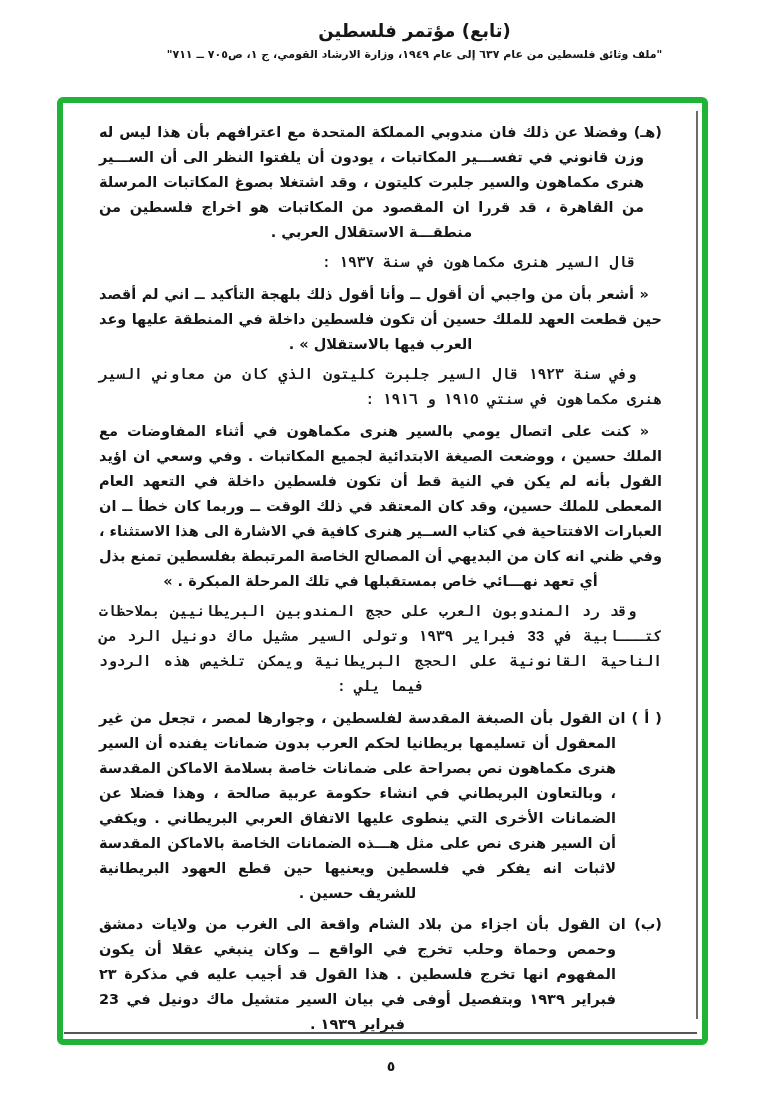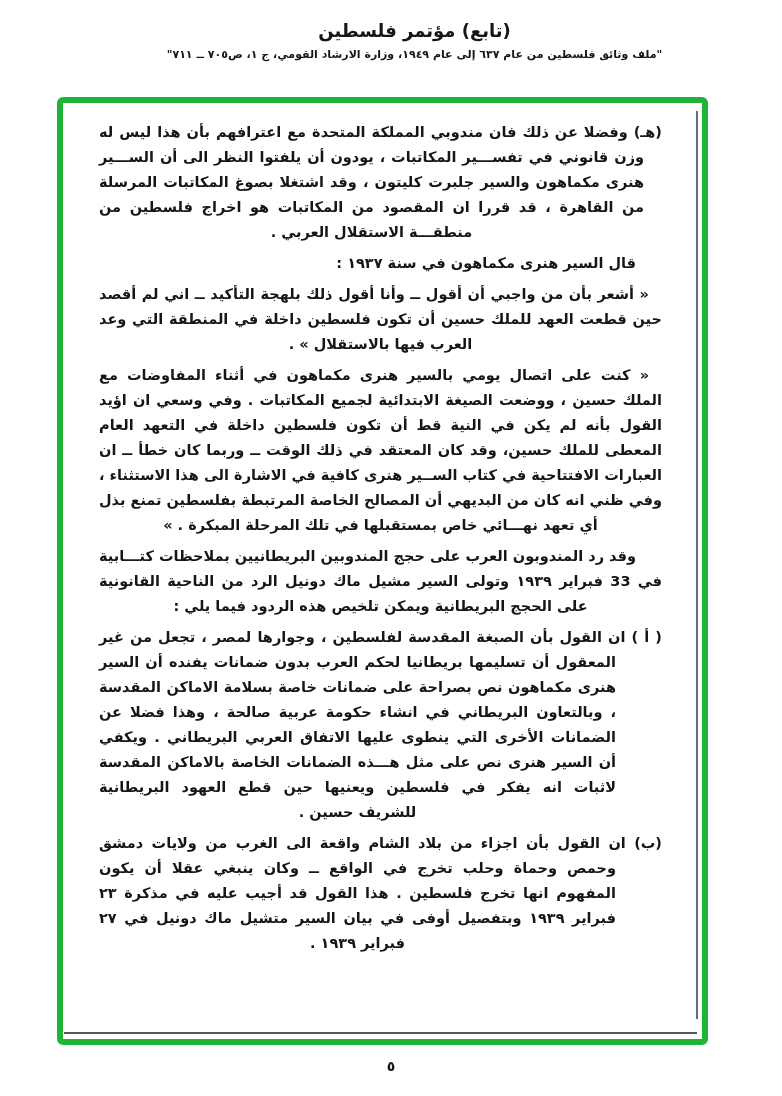--- a/index.html
+++ b/index.html
@@ -37,21 +37,21 @@
     position:absolute;
     top:17px; right:40px; left:36px; bottom:8px;
     direction:rtl;
     text-align:justify;
     font-size:14.5px;
     line-height:25px;
     font-weight:bold;
     color:var(--ink);
   }
   .text-block p { margin:0 0 6px 0; }
-  .indent      { text-indent:26px; }
+  .indent      { text-indent:26px;font-family:Liberation Mono, monospace; }
   .quote       { text-indent:13px; }
   .hang-sm     { padding-right:18px; text-indent:-18px; }
   .hang        { padding-right:46px; text-indent:-46px; }
   .center-last { text-align-last:center; }
   .marker      { white-space:nowrap; }
 
   .page-number {
     position:absolute; left:0; top:1058px; width:100%;
     text-align:center; font-size:14px; font-weight:bold;
   }
@@ -67,28 +67,29 @@
 <div class="frame">
   <div class="scan-edge-r"></div>
   <div class="scan-edge-b"></div>
 
   <div class="text-block">
 
     <p class="hang-sm center-last"><span class="marker">(هـ)</span> <span>وفضلا عن ذلك فان مندوبي المملكة المتحدة مع اعترافهم بأن هذا ليس له وزن قانوني في تفســـير المكاتبات ، يودون أن يلفتوا النظر الى أن الســـير هنرى مكماهون والسير جلبرت كليتون ، وقد اشتغلا بصوغ المكاتبات المرسلة من القاهرة ، قد قررا ان المقصود من المكاتبات هو اخراج فلسطين من منطقـــة الاستقلال العربي .</span></p>
 
     <p class="indent">قال السير هنرى مكماهون في سنة ١٩٣٧ :</p>
 
-    <p class="quote center-last">« أشعر بأن من واجبي أن أقول ــ وأنا أقول ذلك بلهجة التأكيد ــ اني لم أقصد حين قطعت العهد للملك حسين أن تكون فلسطين داخلة في المنطقة التي وعد العرب فيها بالاستقلال » .</p>
+    <p class="quote center-last">« أشعر بأن من واجبي أن أقول ــ وأنا أقول ذلك بلهجة التأكيد ــ اني لم أقصد حين قطعت العهد للملك حسين أن تكون فلسطين داخلة في المنطقة عليها وعد العرب فيها بالاستقلال » .</p>
 
+    <p class="indent">وفي سنة ١٩٢٣ قال السير جلبرت كليتون الذي كان من معاوني السير هنرى مكماهون في سنتي ١٩١٥ و ١٩١٦ :</p>
 
     <p class="quote center-last">« كنت على اتصال يومي بالسير هنرى مكماهون في أثناء المفاوضات مع الملك حسين ، ووضعت الصيغة الابتدائية لجميع المكاتبات . وفي وسعي ان اؤيد القول بأنه لم يكن في النية قط أن تكون فلسطين داخلة في التعهد العام المعطى للملك حسين، وقد كان المعتقد في ذلك الوقت ــ وربما كان خطأ ــ ان العبارات الافتتاحية في كتاب الســير هنرى كافية في الاشارة الى هذا الاستثناء ، وفي ظني انه كان من البديهي أن المصالح الخاصة المرتبطة بفلسطين تمنع بذل أي تعهد نهـــائي خاص بمستقبلها في تلك المرحلة المبكرة . »</p>
 
     <p class="indent center-last">وقد رد المندوبون العرب على حجج المندوبين البريطانيين بملاحظات كتـــابية في 33 فبراير ١٩٣٩ وتولى السير مشيل ماك دونيل الرد من الناحية القانونية على الحجج البريطانية ويمكن تلخيص هذه الردود فيما يلي :</p>
 
     <p class="hang center-last"><span class="marker">( أ )</span> <span>ان القول بأن الصبغة المقدسة لفلسطين ، وجوارها لمصر ، تجعل من غير المعقول أن تسليمها بريطانيا لحكم العرب بدون ضمانات يفنده أن السير هنرى مكماهون نص بصراحة على ضمانات خاصة بسلامة الاماكن المقدسة ، وبالتعاون البريطاني في انشاء حكومة عربية صالحة ، وهذا فضلا عن الضمانات الأخرى التي ينطوى عليها الاتفاق العربي البريطاني . ويكفي أن السير هنرى نص على مثل هـــذه الضمانات الخاصة بالاماكن المقدسة لاثبات انه يفكر في فلسطين ويعنيها حين قطع العهود البريطانية للشريف حسين .</span></p>
 
-    <p class="hang center-last"><span class="marker">(ب)</span> <span>ان القول بأن اجزاء من بلاد الشام واقعة الى الغرب من ولايات دمشق وحمص وحماة وحلب تخرج في الواقع ــ وكان ينبغي عقلا أن يكون المفهوم انها تخرج فلسطين . هذا القول قد أجيب عليه في مذكرة ٢٣ فبراير ١٩٣٩ وبتفصيل أوفى في بيان السير متشيل ماك دونيل في ٢٧ فبراير ١٩٣٩ .</span></p>
+    <p class="hang center-last"><span class="marker">(ب)</span> <span>ان القول بأن اجزاء من بلاد الشام واقعة الى الغرب من ولايات دمشق وحمص وحماة وحلب تخرج في الواقع ــ وكان ينبغي عقلا أن يكون المفهوم انها تخرج فلسطين . هذا القول قد أجيب عليه في مذكرة ٢٣ فبراير ١٩٣٩ وبتفصيل أوفى في بيان السير متشيل ماك دونيل في 23 فبراير ١٩٣٩ .</span></p>
 
 
   </div>
 </div>
 
 <div class="page-number">٥</div>
 
 </body></html>

